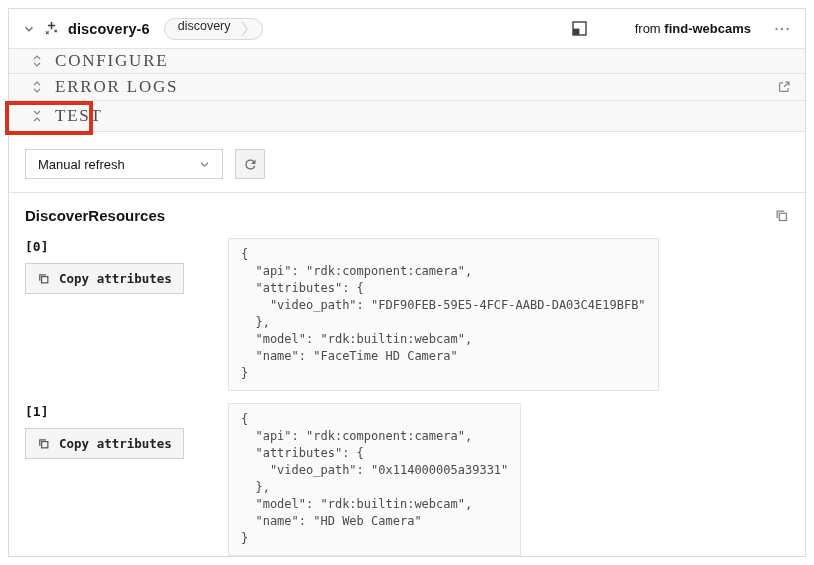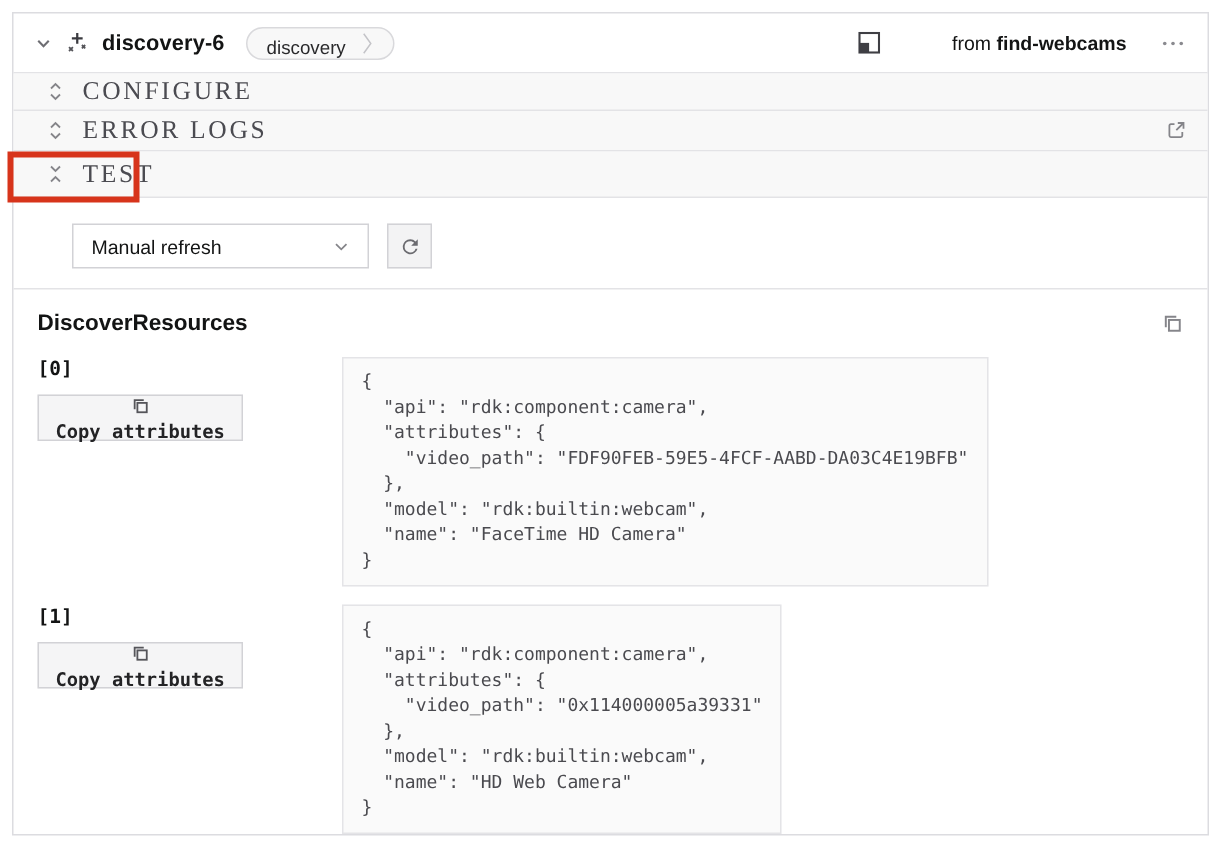--- a/index.html
+++ b/index.html
@@ -6,21 +6,21 @@
   html,body { width: 814px; height: 565px; background: #fff; overflow: hidden;
               font-family: "Liberation Sans", sans-serif; }
   .card { position: absolute; left: 8px; top: 8px; width: 798px; height: 549px;
           border: 1px solid #dcdce0; background: #fff; }
 
   
   .hdr { height: 40px; display: flex; align-items: center; gap: 8px;
          padding: 0 12px 0 14px; border-bottom: 1px solid #e3e3e6; }
   .hdr .chev-btn { border: none; background: none; display: flex; align-items: center; cursor: pointer; }
   .title { font-size: 14.5px; font-weight: 700; color: #131414; letter-spacing: .1px; }
-  .pill { margin-left: 6px; height: 22px; display: inline-flex; align-items: flex-end; gap: 10px;
+  .pill { margin-left: 6px; height: 22px; display: inline-flex; align-items: flex-start; gap: 10px;
           padding: 0 13px; border: 1px solid #d9d9dc; background: #f8f8f8; border-radius: 11px; }
   .pill span { font-size: 12.5px; color: #29292b; white-space: nowrap; }
   .hdr-right { margin-left: auto; display: flex; align-items: center; gap: 8px; }
   .from-txt { font-size: 13px; color: #131414; white-space: nowrap; padding-left: 40px; }
   .from-txt b { font-weight: 700; }
   .menu-btn { border: none; background: none; margin-left: 12px; padding: 3px; cursor: pointer; display: flex; }
 
   
   .bar { display: flex; align-items: center; gap: 12px; padding: 0 14px 0 22px;
          background: #f8f8f8; border-bottom: 1px solid #e3e3e6; cursor: pointer; }
@@ -33,36 +33,36 @@
   .icon-btn { border: none; background: none; display: flex; align-items: center; cursor: pointer; }
 
   
   .annotation { position: absolute; left: -4px; top: 92px; width: 88px; height: 34px;
                 border: 4px solid var(--annotation_red, #d7341b); pointer-events: none; z-index: 5; }
 
   
   .refresh-row { display: flex; gap: 12px; margin: 17px 0 0 16px; }
   .select { width: 198px; height: 30px; border: 1px solid #d2d2d6; background: #fff;
             display: flex; align-items: center; justify-content: space-between;
-            padding: 0 12px; font-size: 13px; color: #131414; cursor: pointer; margin-left: 23px; }
+            padding: 0 12px; font-size: 13px; color: #131414; cursor: pointer; }
   .refresh-btn { width: 30px; height: 30px; border: 1px solid #d2d2d6; background: #f3f3f4;
                  display: flex; align-items: center; justify-content: center; cursor: pointer; }
   .divider { border-bottom: 1px solid #e3e3e6; margin-top: 13px; }
 
   .results { padding: 14px 16px 0 16px; }
   .results-hdr { display: flex; justify-content: space-between; align-items: center; margin-bottom: 14px; }
   .method { font-size: 15px; font-weight: 700; color: #131414; }
 
   .result-row { display: flex; align-items: flex-start; margin-bottom: 12px; }
   .result-left { width: 203px; flex: none; }
   .ridx { font-family: "DejaVu Sans Mono", monospace; font-weight: 700; font-size: 13px;
           color: #131414; margin-top: 1px; }
-  .copy-attr { margin-top: 9px; height: 31px; display: inline-flex; align-items: center; gap: 3px;
+  .copy-attr { margin-top: 9px; height: 31px; display: inline-flex; align-items: center; gap: 9px;
                padding: 0 11px; border: 1px solid #d2d2d6; background: #f5f5f6; cursor: pointer;
-               font-family: "DejaVu Sans Mono", monospace; font-weight: 700; font-size: 12.5px; color: #232325; flex-direction: column; }
+               font-family: "DejaVu Sans Mono", monospace; font-weight: 700; font-size: 12.5px; color: #232325; }
   .code { display: inline-block; background: #fafafa; border: 1px solid #e4e4e7;
           padding: 7px 12px 8px; font-family: "DejaVu Sans Mono", monospace;
           font-size: 12px; line-height: 17px; color: #4a4a4f; white-space: pre; }
   svg { display: block; }
 </style>
 </head>
 <body>
 
 <div class="card">
 

